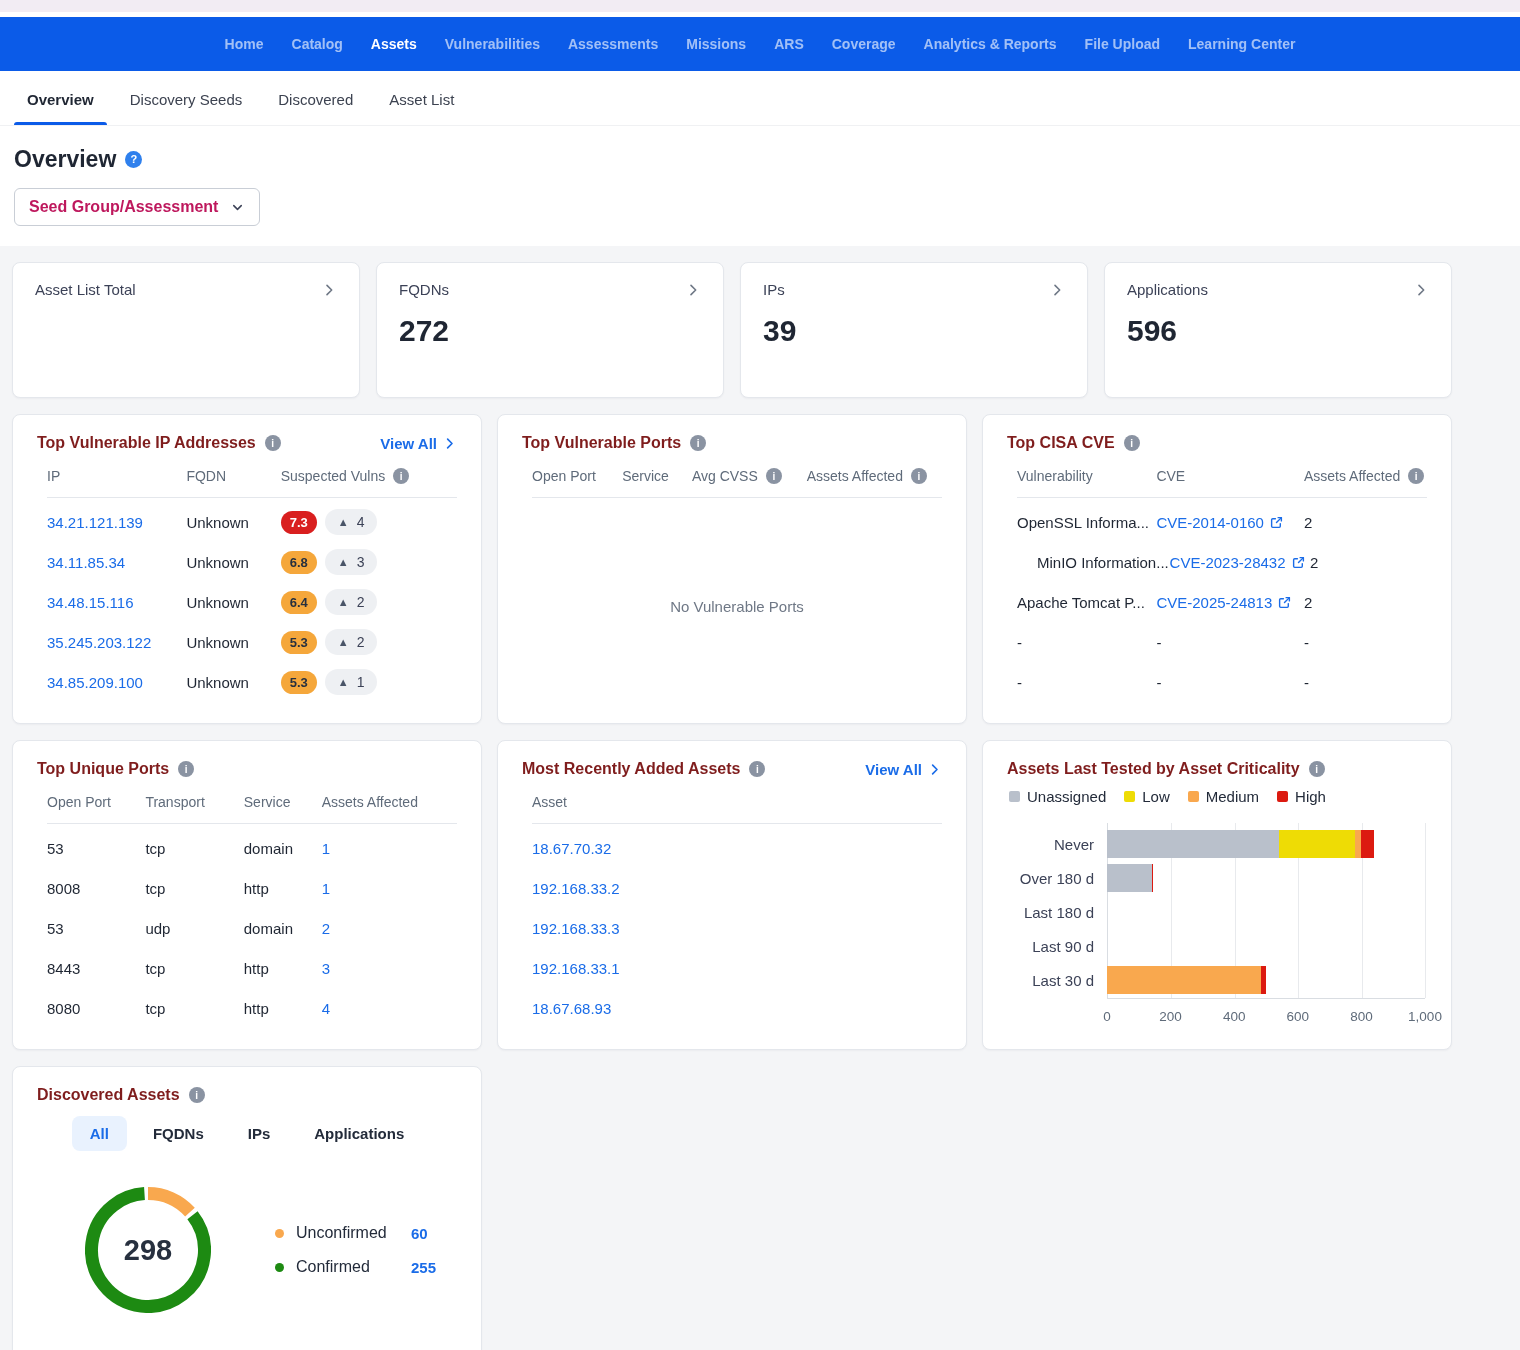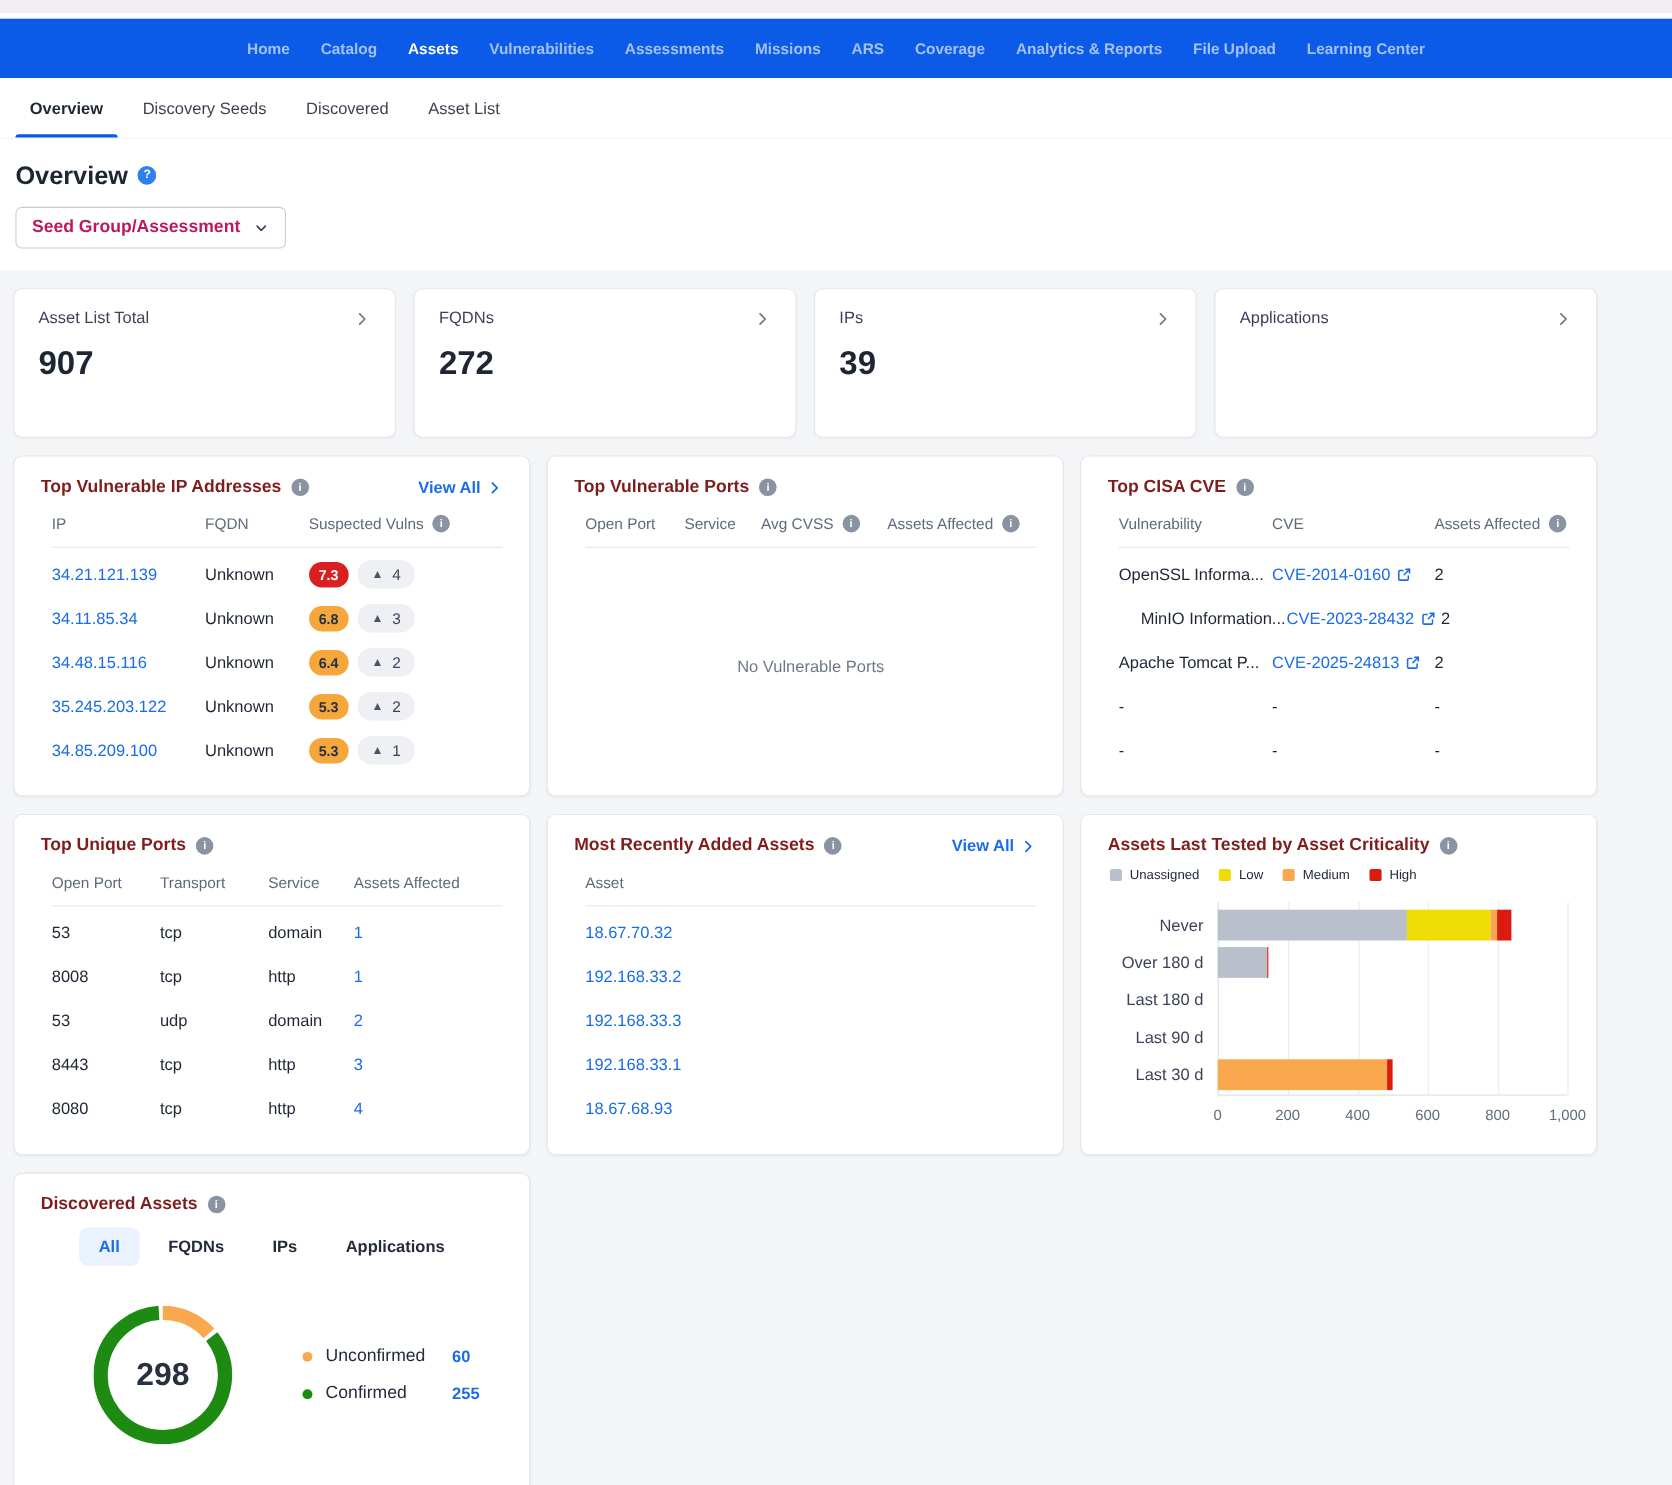--- a/index.html
+++ b/index.html
@@ -58,21 +58,21 @@
   .trunc { overflow:hidden; white-space:nowrap; padding-right:8px; }
   .pill-cell { display:flex; align-items:center; gap:8px; }
   .pill-score { display:inline-flex; justify-content:center; min-width:24px; border-radius:999px; padding:4px 9px; font-size:13px; font-weight:700; }
   .sev-high { background:#d91f1f; color:#ffffff; }
   .sev-medium { background:#f5a73b; color:#27303f; }
   .pill-count { display:inline-flex; align-items:center; gap:8px; background:#eef0f3; border-radius:999px; padding:5px 13px; font-size:14px; color:#3c4257; }
   .tri { color:#4a5568; font-size:11px; line-height:1; }
   .empty { text-align:center; color:#6f7886; font-size:15px; padding-top:100px; }
 
   .legend-row { display:flex; gap:18px; align-items:center; margin:2px 0 18px 2px; flex-wrap:wrap; }
-  .legend-item { display:flex; gap:7px; align-items:center; font-size:12px; color:#232b3a; }
+  .legend-item { display:flex; gap:7px; align-items:center; font-size:15px; color:#232b3a; }
   .legend-swatch { width:11px; height:11px; border-radius:2px; flex:none; }
   .plot { position:relative; }
   .grid-layer { position:absolute; left:100px; right:2px; top:0; height:176px; border-left:1px solid #d9dde2; border-bottom:1px solid #d9dde2; z-index:0; }
   .gridline { position:absolute; top:0; bottom:0; width:1px; background:#e8eaed; }
   .plot-rows { position:relative; z-index:1; padding:4px 0; }
   .bar-row { display:flex; align-items:center; height:34px; }
   .bar-label { width:100px; text-align:right; padding-right:13px; font-size:15px; color:#3c4257; flex:none; }
   .bar-track { flex:1; margin-right:2px; height:28px; display:flex; align-items:stretch; }
   .bar-seg { height:100%; flex:none; }
   .x-ticks { position:relative; margin-left:100px; margin-right:2px; height:22px; margin-top:8px; }
@@ -134,21 +134,20 @@
 
 <main class="main">
   <div class="stat-grid">
       <div class="card stat-card">
         <div class="stat-top">
           <span class="stat-label">Asset List Total</span>
           <svg width="16" height="16" viewBox="0 0 24 24" fill="none" stroke="#6f7886" stroke-width="2.4" stroke-linecap="round" stroke-linejoin="round">
             <polyline points="9 5 16 12 9 19"></polyline>
           </svg>
         </div>
-    <div class="stat-value">907</div>
       </div>
       <div class="card stat-card">
         <div class="stat-top">
           <span class="stat-label">FQDNs</span>
           <svg width="16" height="16" viewBox="0 0 24 24" fill="none" stroke="#6f7886" stroke-width="2.4" stroke-linecap="round" stroke-linejoin="round">
             <polyline points="9 5 16 12 9 19"></polyline>
           </svg>
         </div>
     <div class="stat-value">272</div>
       </div>
@@ -161,20 +160,21 @@
         </div>
     <div class="stat-value">39</div>
       </div>
       <div class="card stat-card">
         <div class="stat-top">
           <span class="stat-label">Applications</span>
           <svg width="16" height="16" viewBox="0 0 24 24" fill="none" stroke="#6f7886" stroke-width="2.4" stroke-linecap="round" stroke-linejoin="round">
             <polyline points="9 5 16 12 9 19"></polyline>
           </svg>
         </div>
+    <div class="stat-value">596</div>
       </div>
     </div>
 
   <div class="grid3">
     <section class="card panel">
       <div class="panel-head">
         <div class="panel-title-wrap">
           <span class="panel-title">Top Vulnerable IP Addresses</span>
           <span class="info-icon">i</span>
         </div>

